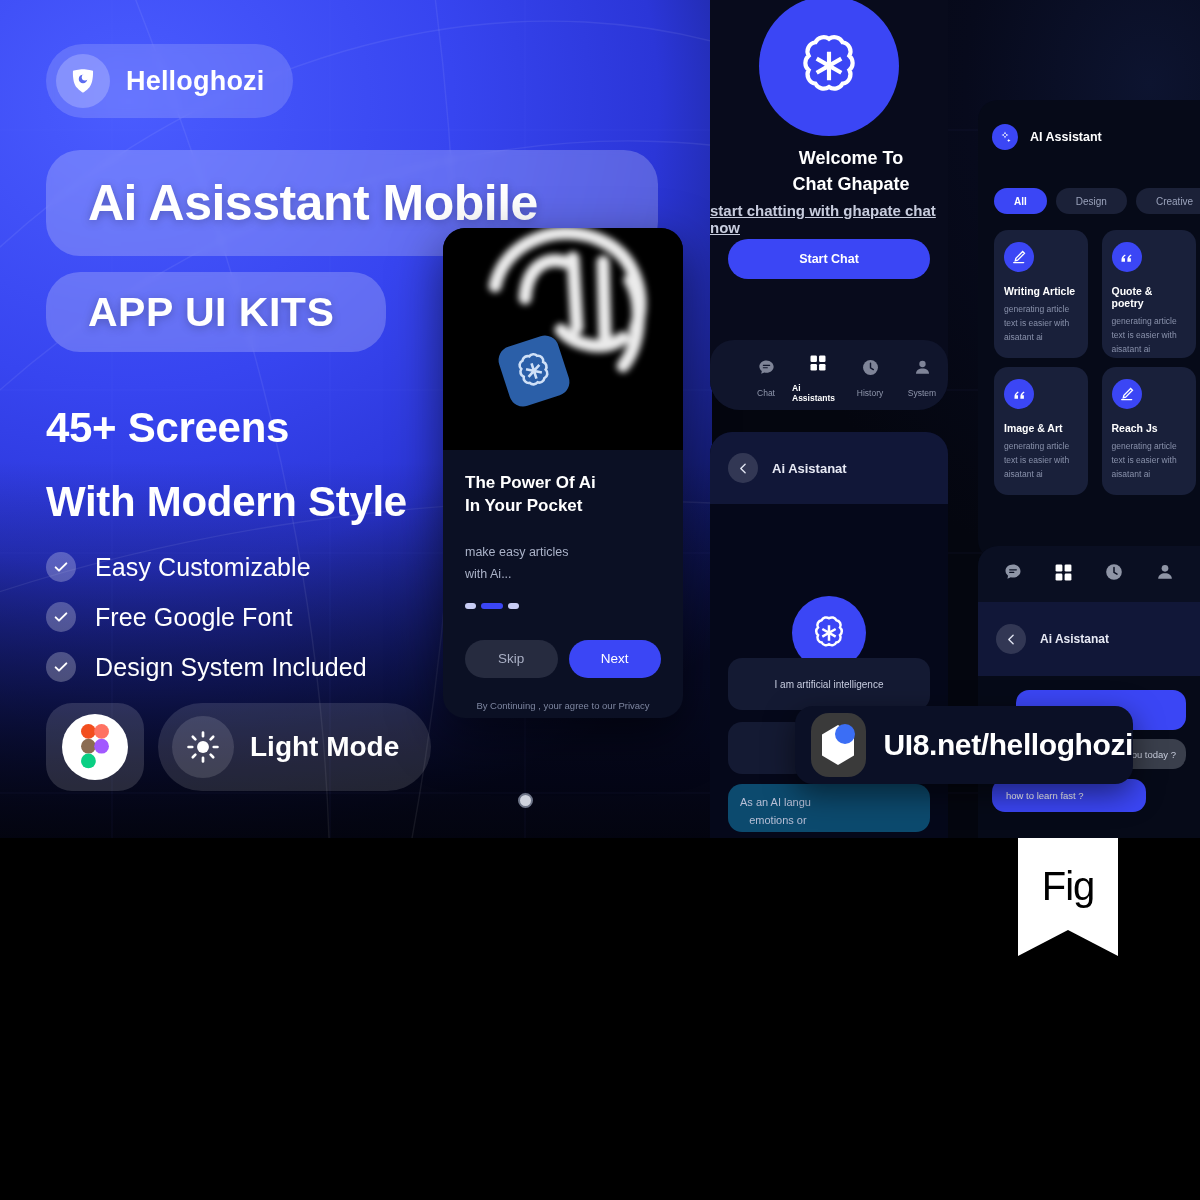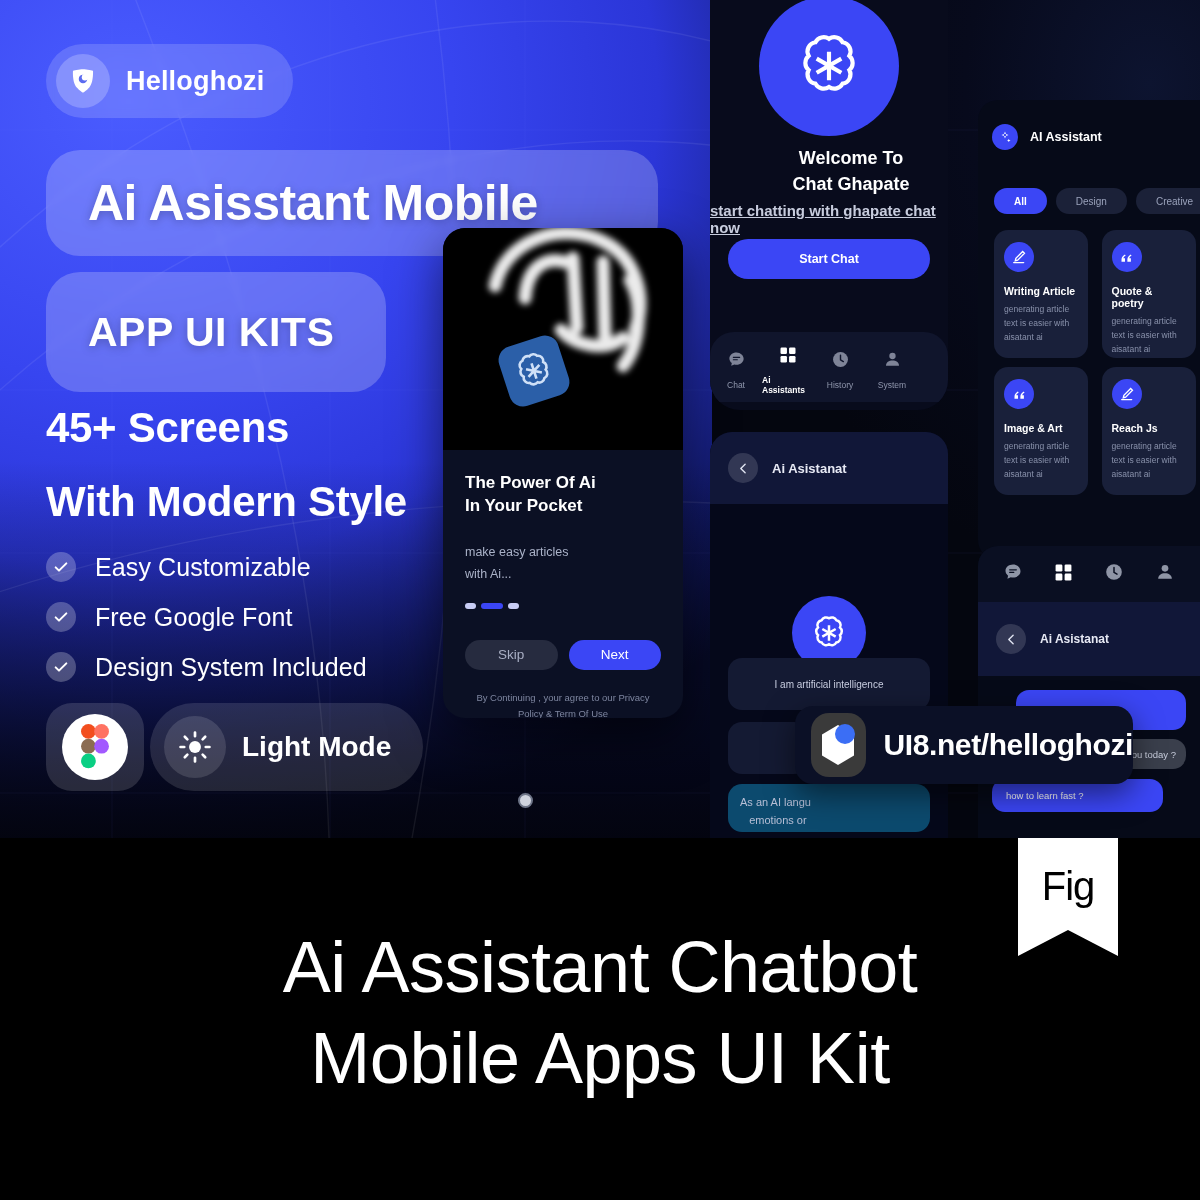--- a/index.html
+++ b/index.html
@@ -51,41 +51,41 @@
     display:flex; align-items:center; justify-content:center;
   }
   .brand-name { color:#fff; font-size:27px; font-weight:700; letter-spacing:.2px; }
 
   
   .pill-head {
     position:absolute; display:flex; align-items:center;
     background:rgba(255,255,255,.22); border-radius:34px; backdrop-filter:blur(3px);
   }
   .pill-1 { left:46px; top:150px; width:612px; height:106px; padding-left:42px; }
-  .pill-2 { left:46px; top:272px; width:340px; height:120px; padding-left:42px; }
+  .pill-2 { left:46px; top:272px; width:340px; height:80px; padding-left:42px; }
   .pill-1 .t { color:#fff; font-size:50px; font-weight:800; letter-spacing:-.5px;
                text-shadow:0 2px 10px rgba(0,0,0,.25); }
   .pill-2 .t { color:#fff; font-size:41px; font-weight:800; letter-spacing:.5px;
                text-shadow:0 2px 10px rgba(0,0,0,.25); }
 
   
   .sub-1 { position:absolute; left:46px; top:404px; color:#fff; font-size:42px; font-weight:600; letter-spacing:-.3px;}
   .sub-2 { position:absolute; left:46px; top:478px; color:#fff; font-size:42px; font-weight:600; letter-spacing:-.3px;}
 
   
   .features { position:absolute; left:46px; top:552px; display:flex; flex-direction:column; gap:20px; }
   .feat { display:flex; align-items:center; gap:19px; }
   .feat-check {
     width:30px; height:30px; border-radius:50%; background:rgba(255,255,255,.25);
     display:flex; align-items:center; justify-content:center; flex:none;
   }
   .feat-label { color:#fff; font-size:25px; font-weight:500; letter-spacing:.1px; }
 
   
-  .act-row { position:absolute; left:46px; top:703px; display:flex; align-items:center; gap:6px; }
+  .act-row { position:absolute; left:46px; top:703px; display:flex; align-items:center; gap:14px; }
   .act-figma {
     width:98px; height:88px; border-radius:26px; background:rgba(255,255,255,.14);
     display:flex; align-items:center; justify-content:center;
   }
   .figma-circle{ width:66px; height:66px; border-radius:50%; background:#fff;
     display:flex; align-items:center; justify-content:center;}
   .act-light {
     height:88px; padding:0 32px 0 14px; border-radius:44px; background:rgba(255,255,255,.12);
     display:flex; align-items:center; gap:16px;
   }
@@ -107,21 +107,21 @@
     position:absolute; left:60px; top:112px; width:62px; height:62px; border-radius:14px;
     background:#2b5fa8; transform:rotate(-18deg); display:flex; align-items:center; justify-content:center;
   }
   .p1-body { position:absolute; left:0; top:222px; width:240px; height:268px; padding:22px 22px 0 22px; }
   .p1-title { color:#fff; font-size:17px; font-weight:700; line-height:1.35; }
   .p1-sub { color:#aab2c8; font-size:12.5px; line-height:1.75; margin-top:24px; }
   .p1-dots { display:flex; gap:5px; margin-top:17px; }
   .dot { width:11px; height:6px; border-radius:4px; background:#c8cdf5; }
   .dot.on { width:22px; background:#3b46f5; }
   .p1-btns { display:flex; gap:11px; margin-top:31px; }
-  .p1-btn { flex:1; height:30px; border-radius:21px; display:flex; align-items:center; justify-content:center;
+  .p1-btn { flex:1; height:38px; border-radius:21px; display:flex; align-items:center; justify-content:center;
             font-size:13.5px; font-weight:500; }
   .p1-skip { background:#262b3f; color:#a9afc4; }
   .p1-next { background:#3b46f5; color:#fff; }
   .p1-terms { margin-top:20px; text-align:center; color:#7e86a0; font-size:9.5px; line-height:1.7; }
 
   
   .phone2 {
     position:absolute; left:710px; top:-14px; width:238px; height:424px;
     background:#080b1c; border-radius:0 0 30px 30px; overflow:hidden;
   }
@@ -130,23 +130,23 @@
     width:140px; height:140px; border-radius:50%; background:#3b46f5;
     display:flex; align-items:center; justify-content:center;
   }
   .p2-title{ position:absolute; left:0; top:160px; width:238px; text-align:center;
              color:#fff; font-size:18px; font-weight:700; line-height:1.42;padding-left:44px; }
   .p2-sub{ position:absolute; left:0; top:216px; width:238px; text-align:left;
            color:#c7ccdd; font-size:15px; font-weight:600;text-decoration:underline; }
   .p2-cta{ position:absolute; left:18px; top:253px; width:202px; height:40px; border-radius:20px;
            background:#3b46f5; color:#fff; font-size:12.5px; font-weight:600;
            display:flex; align-items:center; justify-content:center; }
-  .p2-nav{ position:absolute; left:0; bottom:8px; width:238px; height:70px;
+  .p2-nav{ position:absolute; left:0; bottom:0; width:238px; height:70px;
            background:#10152c; border-radius:24px 24px 0 0;
-           display:flex; align-items:center; justify-content:flex-start; padding-top:6px; }
+           display:flex; align-items:center; justify-content:flex-end; padding-top:6px; }
   .navitem{ display:flex; flex-direction:column; align-items:center; gap:7px; width:52px; }
   .navitem .ic{ opacity:.62; }
   .navitem.active .ic{ opacity:1; }
   .navitem .lbl{ font-size:8.5px; color:#8f96ac; }
   .navitem.active .lbl{ color:#fff; font-weight:700; }
 
   
   .phone3 {
     position:absolute; left:710px; top:432px; width:238px; height:406px;
     background:#05081a; border-radius:22px 22px 0 0; overflow:hidden;
@@ -195,21 +195,21 @@
             padding:0 10px; background:#0a0f22; }
   .rp2-nav .ic{ opacity:.72; }
   .rp2-nav .ic.on{ opacity:1; }
   .rp2-head{ height:74px; background:#111738; display:flex; align-items:center; gap:14px; padding-left:18px; }
   .rp2-head .t{ color:#e7e9f4; font-size:12px; font-weight:600; }
   .rp2-chat{ position:relative; height:162px; padding:14px 14px 0 14px; }
   .cb{ border-radius:13px; font-size:9.5px; display:flex; align-items:center; }
   .cb-me1{ margin-left:auto; width:170px; height:40px; background:#3b46f5; border-radius:13px; }
   .cb-ai{ margin-left:auto; margin-top:9px; width:120px; height:30px; background:#3a3f4c;
           border-radius:13px; color:#c9cedd; justify-content:flex-end; padding-right:10px; }
-  .cb-me2{ margin-top:10px; width:171px; height:33px; background:#3b46f5; border-radius:13px;
+  .cb-me2{ margin-top:10px; width:154px; height:33px; background:#3b46f5; border-radius:13px;
            color:#fff; padding-left:14px; }
 
   
   .ui8 {
     position:absolute; left:795px; top:706px; width:338px; height:78px;
     background:#0b1026; border-radius:18px; display:flex; align-items:center; gap:18px;
     padding-left:16px; box-shadow:0 10px 30px rgba(0,0,0,.5);
   }
   .ui8-mark{ width:64px; height:64px; border-radius:18px; background:#3a3a3a;
              display:flex; align-items:center; justify-content:center; position:relative; }
@@ -574,24 +574,18 @@
         <svg width="40" height="44" viewBox="0 0 40 44">
           <path d="M20 2 L36 11.5 V32.5 L20 42 L4 32.5 V11.5 Z" fill="#fff"></path>
         </svg>
         <span class="ui8-dot"></span>
       </span>
       <span class="ui8-text">UI8.net/helloghozi</span>
     </div>
 
   </div>
 
-  <div class="footer">
-    <div class="footer-title">
-      <div>Ai Assistant Chatbot</div>
-      <div>Mobile Apps UI Kit</div>
-    </div>
-  </div>
 
   <div class="fig-badge">
     <span class="t">Fig</span>
   </div>
 
 </div>
 
 </body></html>

